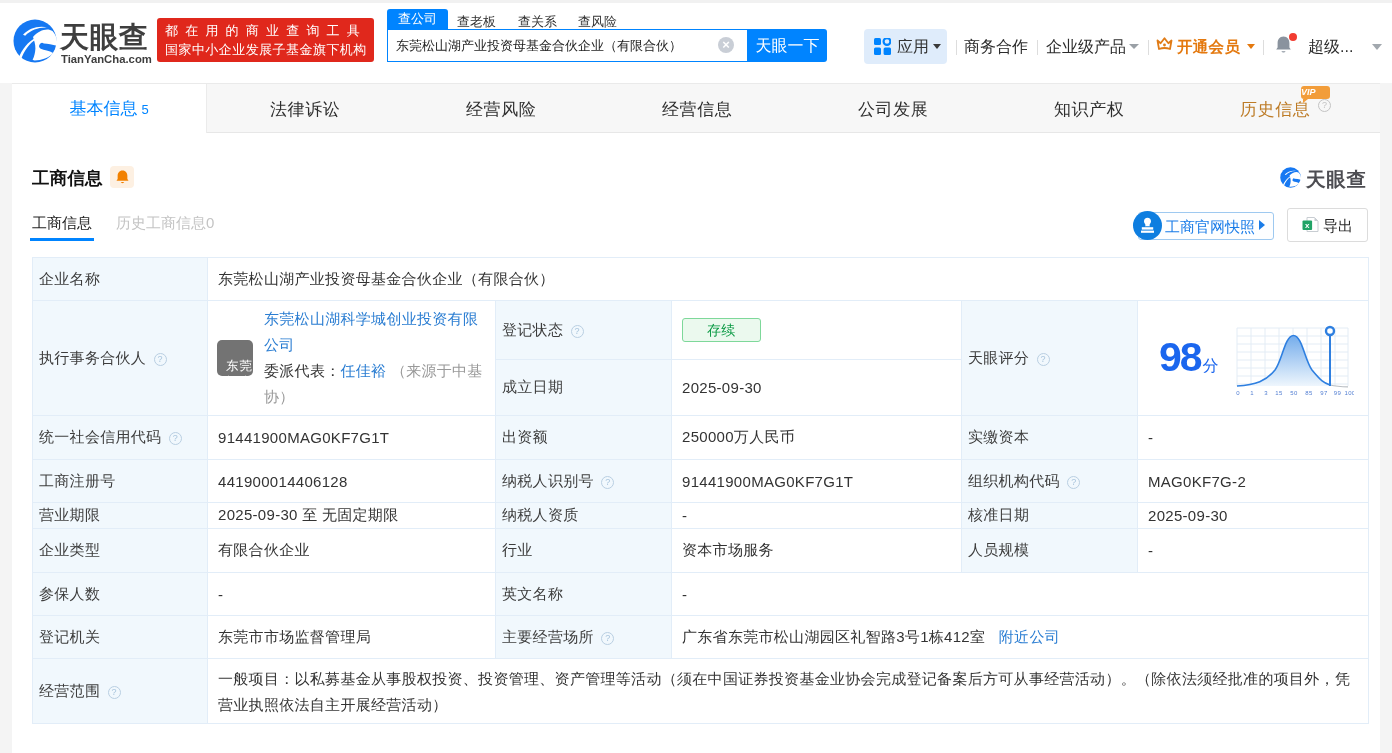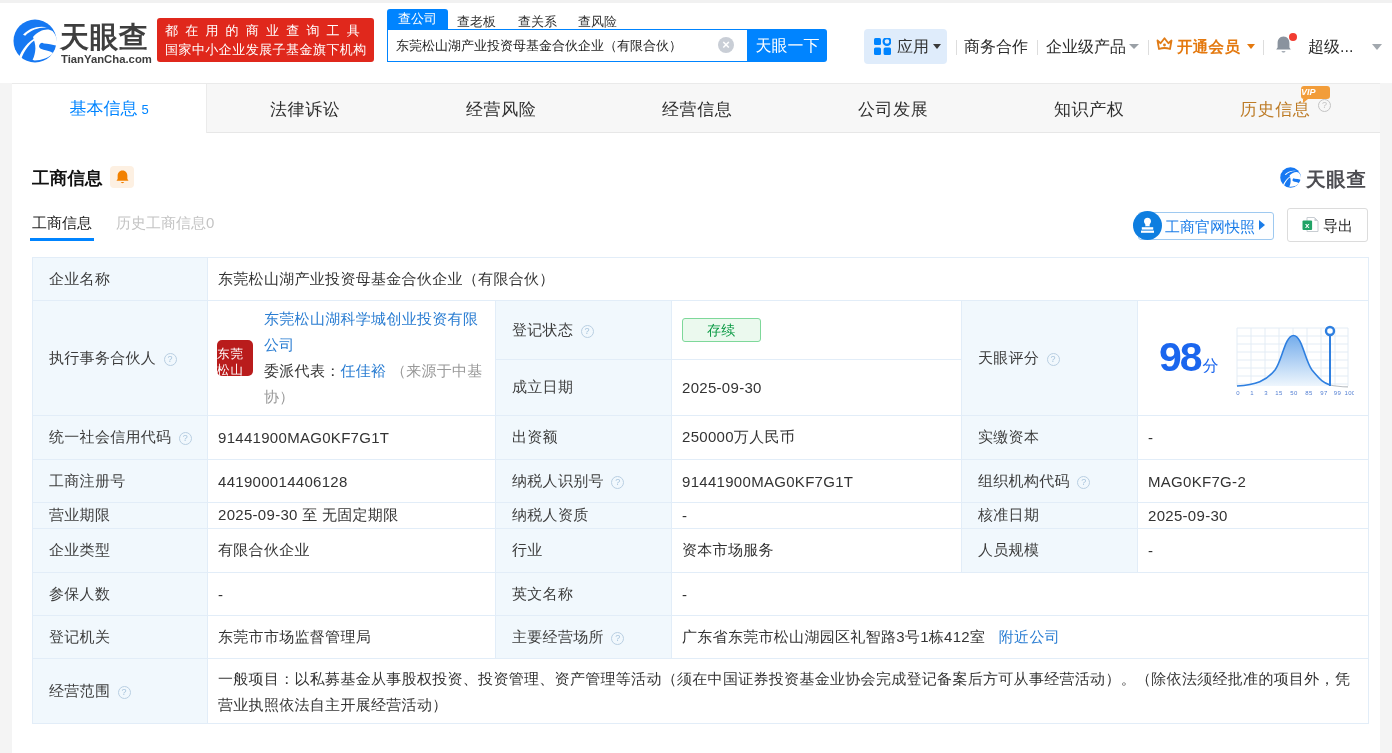--- a/index.html
+++ b/index.html
@@ -145,21 +145,21 @@
 
     <tr style="height:43px">
       <td class="lb">企业名称</td>
       <td class="vl" colspan="5">东莞松山湖产业投资母基金合伙企业（有限合伙）</td>
     </tr>
 
     <tr style="height:59px">
       <td class="lb" rowspan="2">执行事务合伙人 <span class="q">?</span></td>
       <td class="vl" rowspan="2" style="padding:0 0 0 9px">
         <div style="display:flex;align-items:center">
-          <div style="flex:0 0 36px;width:36px;height:36px;background:#b91c1c;border-radius:5px;color:#fff;font-size:12.5px;line-height:16px;text-align:left;padding-top:6px;letter-spacing:1px">东莞<br>松山</div>
+          <div style="flex:0 0 36px;width:36px;height:36px;background:#737373;border-radius:5px;color:#fff;font-size:12.5px;line-height:16px;text-align:right;padding-top:18px;letter-spacing:1px">东莞<br>松山</div>
           <div style="margin-left:11px;width:223px;line-height:26px">
             <div><a class="lk">东莞松山湖科学城创业投资有限公司</a></div>
             <div><span style="color:#333">委派代表：</span><a class="lk">任佳裕</a> <span style="color:#999">（来源于中基协）</span></div>
           </div>
         </div>
       </td>
       <td class="lb">登记状态 <span class="q">?</span></td>
       <td class="vl"><span style="display:inline-block;border:1px solid #7ed89a;background:#ebf9ee;color:#0b9a44;font-size:14px;line-height:22px;padding:0 24px;border-radius:3px">存续</span></td>
       <td class="lb" rowspan="2">天眼评分 <span class="q">?</span></td>
       <td class="vl" rowspan="2" style="padding:3px 0 0 21px">
@@ -253,17 +253,17 @@
 
     <tr style="height:65px">
       <td class="lb">经营范围 <span class="q">?</span></td>
       <td class="vl" colspan="5" style="line-height:26px;padding-top:1px">一般项目：以私募基金从事股权投资、投资管理、资产管理等活动（须在中国证券投资基金业协会完成登记备案后方可从事经营活动）。（除依法须经批准的项目外，凭<br>营业执照依法自主开展经营活动）</td>
     </tr>
     </tbody>
   </table>
 </div>
 <style>
 td{border:1px solid #e2edf8;vertical-align:middle}
-td.lb{background:#f1f8fd;color:#3d3d3d;padding-left:16px}
+td.lb{background:#f1f8fd;color:#3d3d3d;padding-left:6px}
 td.vl{padding-left:10px}
 .q{display:inline-block;width:13px;height:13px;border:1px solid #b9cfe2;border-radius:50%;color:#a8c4dc;font-size:9px;line-height:11.5px;text-align:center;vertical-align:1px;margin-left:3px}
 .lk{color:#2a7dd2;text-decoration:none}
 </style>
 
 </body></html>

